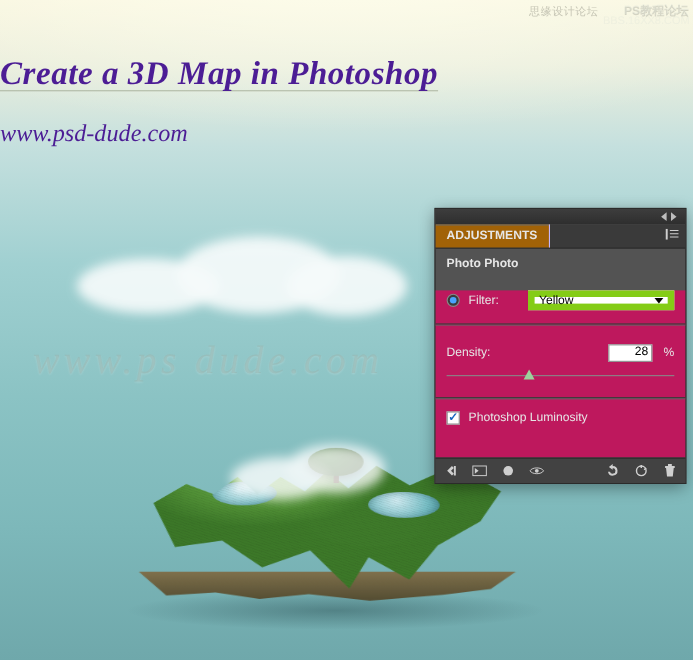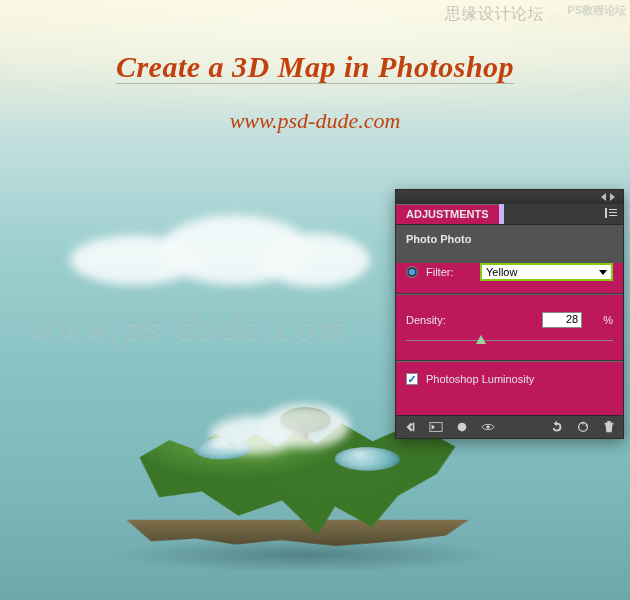--- a/index.html
+++ b/index.html
@@ -4,30 +4,30 @@
 <style>
   * { box-sizing: border-box; margin: 0; padding: 0; }
   body {
     width: 630px; height: 600px;
     font-family: Tahoma, Arial, sans-serif;
     position: relative; overflow: hidden;
     background: linear-gradient(180deg, #f8f5de 0%, #eaeedd 10%, #c5e0de 22%, #a0d0d1 40%, #8bc3c4 60%, #7db8ba 80%, #6fa8ab 100%);
   }
   .sky-fade { position:absolute; inset:0; background: radial-gradient(140% 50% at 50% -10%, rgba(255,255,240,.9), rgba(255,255,240,0) 60%); pointer-events:none; }
   .title {
-    position: absolute; top: 50px; left: 0; right: 0; text-align: center;
+    position: absolute; top: 50px; left: 0; right: 0; text-align: left;
     font-family: Georgia, 'Times New Roman', serif; font-style: italic;
-    color: #c2410c;
+    color: #4c1d95;
   }
   .title h1 { font-size: 30px; font-weight: bold; letter-spacing: .5px;
     text-decoration: underline; text-underline-offset: 6px; text-decoration-thickness: 1px;
     text-decoration-color: rgba(143,151,129,.6);
   }
   .title .sub { font-size: 22px; margin-top: 24px; }
-  .wm-top-cn { position:absolute; top:4px; right:86px; font-size:16px; color:rgba(100,100,90,.35); letter-spacing:.5px; }
+  .wm-top-cn { position:absolute; top:4px; right:86px; font-size:10px; color:rgba(100,100,90,.35); letter-spacing:.5px; }
   .wm-top-en { position:absolute; top:2px; right:4px; font-size:11px; font-weight:bold; color:rgba(220,225,215,.38); text-shadow:0 1px 0 rgba(0,0,0,.15); }
   .wm-top-en2 { position:absolute; top:14px; right:3px; font-size:10px; color:rgba(220,225,215,.3); }
   .wm-center {
     position:absolute; left:30px; top:306px;
     font-family: Georgia, serif; font-style: italic; font-size: 36px; letter-spacing: 4px;
     color: rgba(150,170,160,.35); text-shadow: 0 1px 2px rgba(255,255,255,.2);
   }
   
   .island-wrap { position:absolute; left:130px; top:350px; width:360px; height:240px; transform: perspective(900px) rotateX(48deg); }
   .island {
@@ -73,33 +73,33 @@
   .panel {
     position:absolute; right:6px; top:189px; width:229px;
     background:#535353; color:#e6e6e6; font-size:11px;
     box-shadow:0 4px 14px rgba(0,0,0,.4); border:1px solid #2b2b2b;
   }
   .panel-topbar { height:14px; background:linear-gradient(#3d3d3d,#2e2e2e); display:flex; justify-content:flex-end; align-items:center; padding:0 4px; gap:4px; }
   .panel-topbar .tri { width:0;height:0;border-left:4px solid transparent;border-right:4px solid transparent; }
   .panel-topbar .tri.l { border-right:5px solid #bdbdbd; border-top:4px solid transparent; border-bottom:4px solid transparent; border-left:none;}
   .panel-topbar .tri.r { border-left:5px solid #bdbdbd; border-top:4px solid transparent; border-bottom:4px solid transparent;}
   .tab-row { display:flex; align-items:stretch; background:#3a3a3a; border-bottom:1px solid #2a2a2a; }
-  .tab { padding:4px 10px; font-weight:bold; background:#be185d; border-right:5px solid #c4b5fd;
+  .tab { padding:4px 10px; font-weight:bold; background:#a16207; border-right:1px solid #c4b5fd;
     box-shadow: inset 0 1px 0 #6a6a6a; }
   .tab-row .menu { margin-left:auto; padding:4px 6px; cursor:pointer; }
   .section-title { font-weight:bold; padding:8px 10px 6px; }
   .panel-body { background:#be185d; padding:0 10px 10px; }
   .row { display:flex; align-items:center; gap:8px; margin-top:12px; }
   .radio { width:12px;height:12px;border-radius:50%;border:1px solid #888;background:#3b3b3b; display:inline-flex; align-items:center; justify-content:center; }
   .radio.sel::after{ content:""; width:6px;height:6px;border-radius:50%; background:#4aa3ff; }
   .lbl { width:46px; }
-  .select { flex:1; background:#fff; color:#000; height:18px; border:2px solid #84cc16; display:flex; align-items:center; justify-content:space-between; padding:0 4px; }
+  .select { flex:1; background:#fff; color:#000; height:18px; border:6px solid #84cc16; display:flex; align-items:center; justify-content:space-between; padding:0 4px; }
   .select .caret { width:0;height:0;border-left:4px solid transparent;border-right:4px solid transparent;border-top:5px solid #000; }
   .swatch { width:26px;height:22px; background:#ffe400; border:1px solid #000; }
-  .density-row { margin-top:18px; display:flex; align-items:center; gap:21px; }
+  .density-row { margin-top:18px; display:flex; align-items:center; gap:10px; }
   .density-row .dlabel { flex:0 0 auto; }
   .density-row .dval { margin-left:auto; width:40px; background:#fff; color:#000; height:16px; border:1px solid #8a8a8a; text-align:right; padding:0 3px; }
   .slider-track { position:relative; margin:6px 0 4px; height:14px; }
   .slider-line { position:absolute; left:0; right:0; top:6px; height:1px; background:#888; }
   .slider-thumb { position:absolute; top:1px; width:0;height:0;
     border-left:5px solid transparent;border-right:5px solid transparent;border-bottom:9px solid #9cd39c; }
   .divider { height:1px; background:#3a3a3a; box-shadow:0 1px 0 #666; margin:12px -10px; }
   .checkbox { width:12px;height:12px;border:1px solid #888;background:#fff; color:#1765c1; font-size:11px; line-height:10px; text-align:center; font-weight:bold; }
   .panel-footer { display:flex; background:#424242; border-top:1px solid #2a2a2a; padding:4px 6px; gap:10px; align-items:center; }
   .panel-footer .sp { flex:1; }

